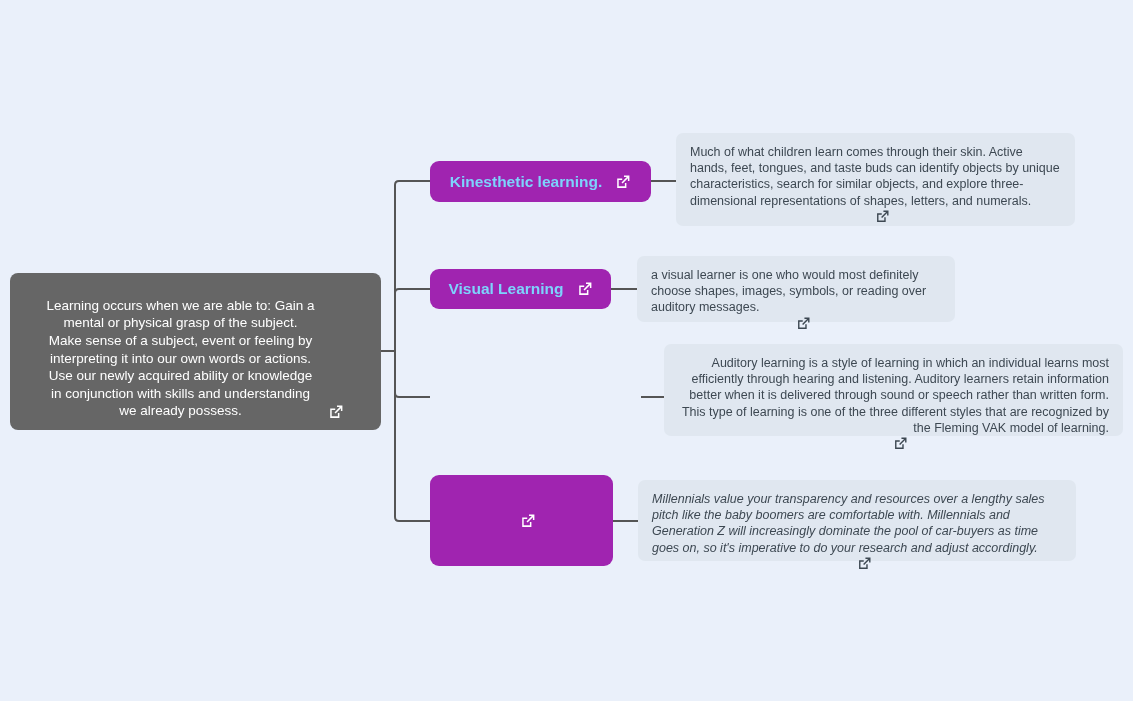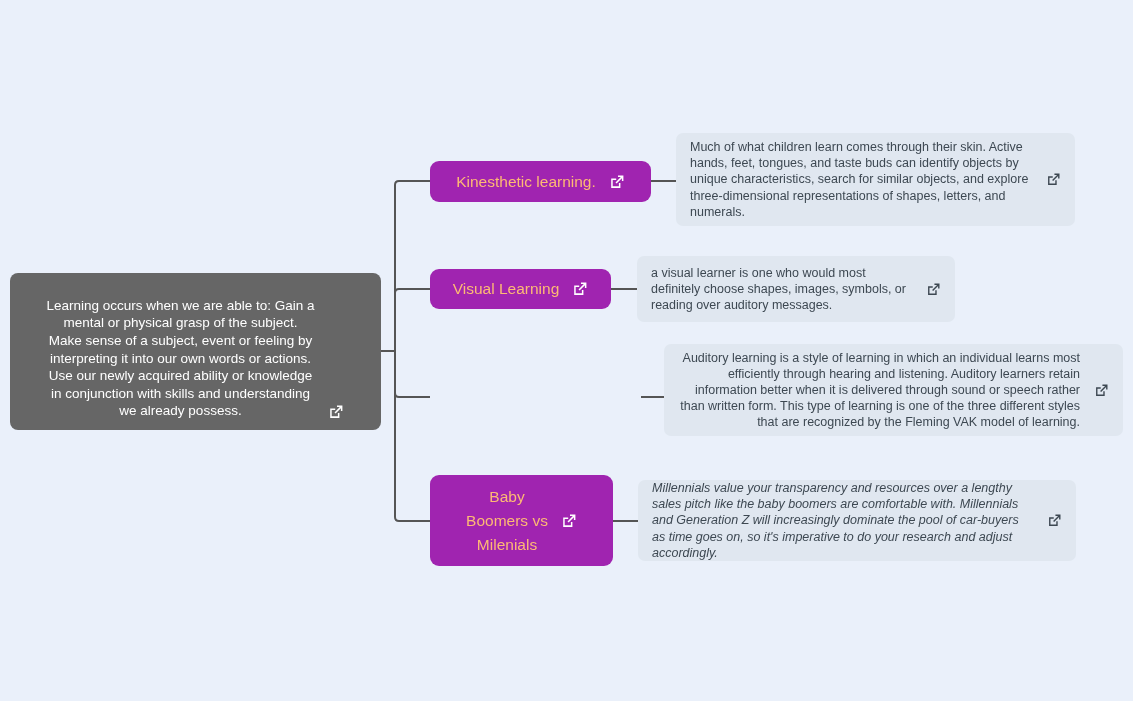--- a/index.html
+++ b/index.html
@@ -67,23 +67,23 @@
   .branch-node {
     position: absolute;
     background: #a024b0;
     border-radius: 9px;
     display: flex;
     align-items: center;
     justify-content: center;
     padding: 0 16px;
   }
   .branch-label {
-    color: #fdba74;
+    color: #7dd3fc;
     font-size: 15.5px;
-    font-weight: normal;
+    font-weight: bold;
     line-height: 24px;
     text-align: center;
     white-space: pre-line;
   }
   .branch-icon {
     margin-left: 13px;
     flex: 0 0 auto;
     display: flex;
     align-items: center;
   }
@@ -94,20 +94,21 @@
   #node-boomers     { left: 430px; top: 475px; width: 183px; height: 91px; }
 
   
   .detail-panel {
     position: absolute;
     background: #e0e7f0;
     border-radius: 7px;
     display: flex;
     align-items: center;
     padding: 11px 14px;
+    flex-direction: column;
   }
   .detail-text {
     color: #3d4852;
     font-size: 12.5px;
     line-height: 16.2px;
     flex: 1 1 auto;
   }
   .detail-icon {
     margin-left: 14px;
     flex: 0 0 auto;
@@ -205,23 +206,20 @@
     <div class="detail-text">Auditory learning is a style of learning in which an individual learns most efficiently through hearing and listening. Auditory learners retain information better when it is delivered through sound or speech rather than written form. This type of learning is one of the three different styles that are recognized by the Fleming VAK model of learning.</div>
     <span class="detail-icon">
       <svg class="ext-icon" width="15" height="15" viewBox="0 0 16 16">
         <path d="M2.2,4.6 h5.0 v1.5 H3.7 v6.2 h6.2 V8.9 h1.5 v5.0 h-9.2 z" fill="#3d4852"></path>
         <path d="M9.0,1.6 h5.4 v5.4 h-1.5 V4.2 L7.6,9.5 L6.5,8.4 L11.8,3.1 H9.0 z" fill="#3d4852"></path>
       </svg>
     </span>
   </div>
 
   <div class="branch-node" id="node-boomers">
-    <span class="branch-label">Baby
-Boomers vs
-Milenials</span>
     <span class="branch-icon">
       <svg class="ext-icon" width="16" height="16" viewBox="0 0 16 16">
         <path d="M2.2,4.6 h5.0 v1.5 H3.7 v6.2 h6.2 V8.9 h1.5 v5.0 h-9.2 z" fill="#ffffff"></path>
         <path d="M9.0,1.6 h5.4 v5.4 h-1.5 V4.2 L7.6,9.5 L6.5,8.4 L11.8,3.1 H9.0 z" fill="#ffffff"></path>
       </svg>
     </span>
   </div>
 
   <div class="detail-panel" id="panel-boomers">
     <div class="detail-text">Millennials value your transparency and resources over a lengthy sales pitch like the baby boomers are comfortable with. Millennials and Generation Z will increasingly dominate the pool of car-buyers as time goes on, so it's imperative to do your research and adjust accordingly.</div>

